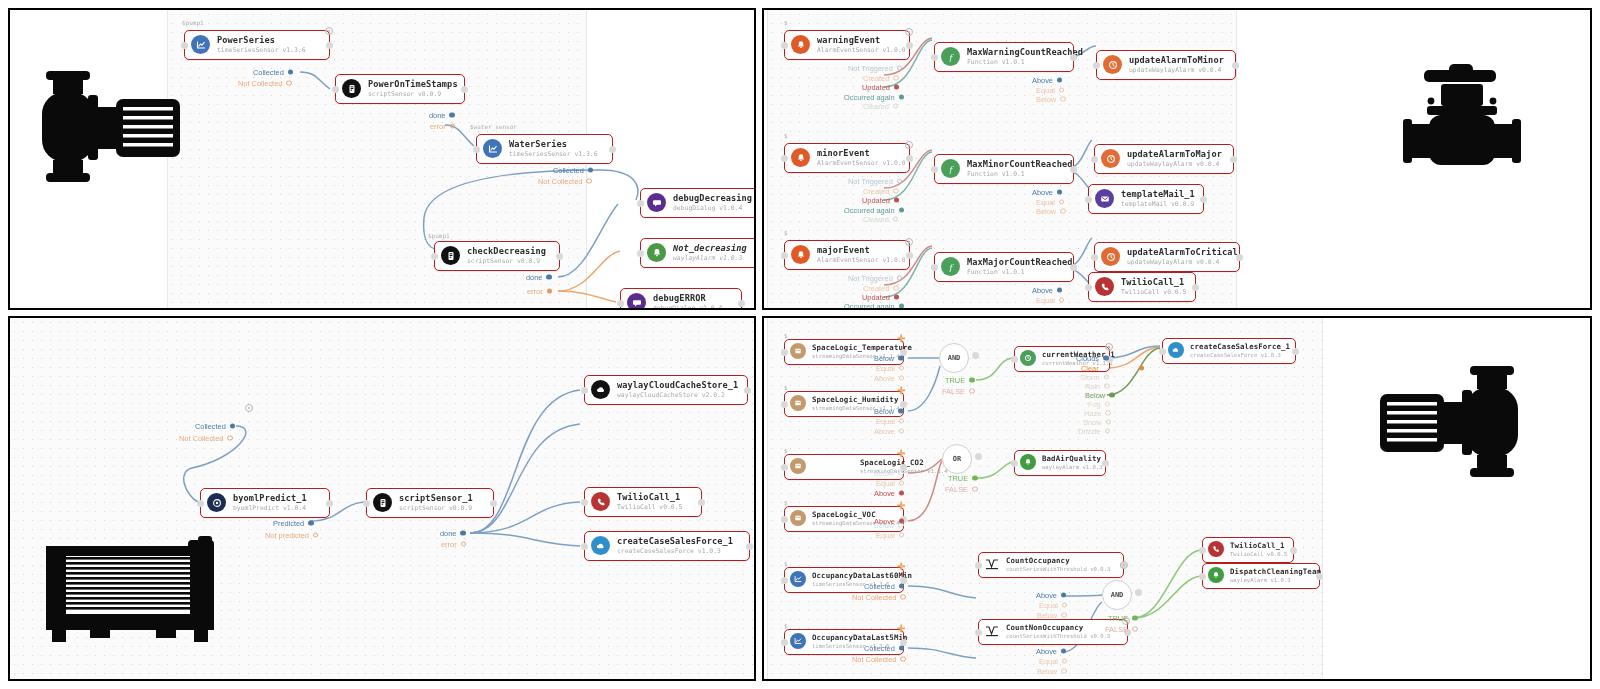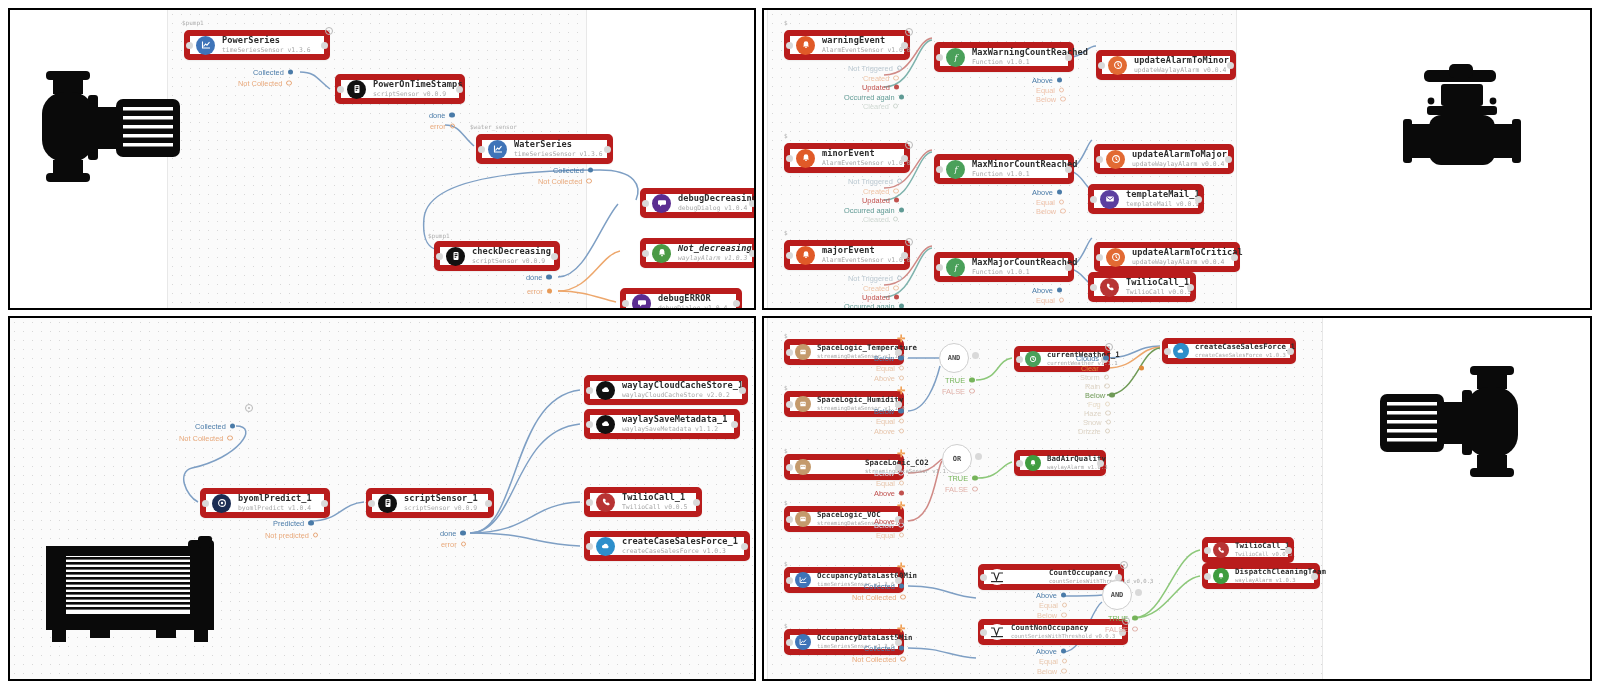--- a/index.html
+++ b/index.html
@@ -43,23 +43,22 @@
     position: absolute; left: 0; top: 0;
     width: 100%; height: 100%;
     overflow: visible;
     pointer-events: none;
   }
 
   
   .node {
     position: absolute;
     display: flex;
-    align-items: center;
     background: #fff;
-    border: 6px solid #b91c1c;
+    border: 1px solid #b91c1c;
     border-radius: 5px;
     box-shadow: 0 1px 1.5px rgba(0,0,0,0.06);
     padding: 4px 10px 4px 6px;
     height: 30px;
     white-space: nowrap;
   }
   .node .ic {
     width: 19px; height: 19px;
     border-radius: 50%;
     flex: 0 0 19px;
@@ -759,33 +758,20 @@
         <svg width="12" height="12" viewBox="0 0 12 12">
             <path d="M3.6,8 a1.7,1.7 0 0 1 0.2,-3.4 a2.3,2.3 0 0 1 4.4,0.6 a1.5,1.5 0 0 1 -0.2,2.8 z" fill="#fff"></path>
           </svg>
       </span>
       <span class="txt">
         <span class="nm">waylayCloudCacheStore_1</span>
         <span class="sub">waylayCloudCacheStore v2.0.2</span>
       </span>
     </div>
 
-    <div class="node" style="left:574px; top:91px; width:156px;">
-      <span class="stub l"></span>
-      <span class="stub r"></span>
-      <span class="ic" style="background:#111;">
-        <svg width="12" height="12" viewBox="0 0 12 12">
-            <path d="M3.6,8 a1.7,1.7 0 0 1 0.2,-3.4 a2.3,2.3 0 0 1 4.4,0.6 a1.5,1.5 0 0 1 -0.2,2.8 z" fill="#fff"></path>
-          </svg>
-      </span>
-      <span class="txt">
-        <span class="nm">waylaySaveMetadata_1</span>
-        <span class="sub">waylaySaveMetadata v1.1.2</span>
-      </span>
-    </div>
 
     <div class="node" style="left:574px; top:169px; width:118px;">
       <span class="stub l"></span>
       <span class="stub r"></span>
       <span class="ic" style="background:#b83434;">
         <svg width="12" height="12" viewBox="0 0 12 12">
             <path d="M3.2,3 a1,1 0 0 1 1.3,-0.3 l1,0.9 a0.9,0.9 0 0 1 0.1,1.1 l-0.5,0.6 a4.5,4.5 0 0 0 1.8,1.8 l0.6,-0.5 a0.9,0.9 0 0 1 1.1,0.1 l0.9,1 a1,1 0 0 1 -0.3,1.3 c-1.4,0.9 -3.3,-0.2 -4.6,-1.5 C3.3,6.2 2.3,4.4 3.2,3 z" fill="#fff"></path>
           </svg>
       </span>
       <span class="txt">
@@ -1109,21 +1095,21 @@
 
     <div class="port" style="left:100px; top:268px; color:#4a7ba8;">
       <span class="plab">Collected</span>
       <span class="dot" style="background:#4a7ba8;"></span>
     </div>
     <div class="port" style="left:88px; top:279px; color:#e8a87a;">
       <span class="plab">Not Collected</span>
       <span class="dot hollow"></span>
     </div>
 
-    <div class="node small" style="left:214px; top:246px; width:146px;gap:38px;">
+    <div class="node small" style="left:214px; top:234px; width:146px;">
       <span class="stub l"></span>
       <span class="stub r"></span>
       <span class="ic" style="background:#fff;">
         <svg width="14" height="12" viewBox="0 0 14 12">
             <path d="M1,2 L4,2 L6.5,9 L9,2 L13,2" stroke="#2a2a2a" stroke-width="1.1" fill="none"></path>
             <rect x="1" y="10" width="12" height="1.2" fill="#2a2a2a"></rect>
           </svg>
       </span>
       <span class="txt">
         <span class="nm">CountOccupancy</span>

